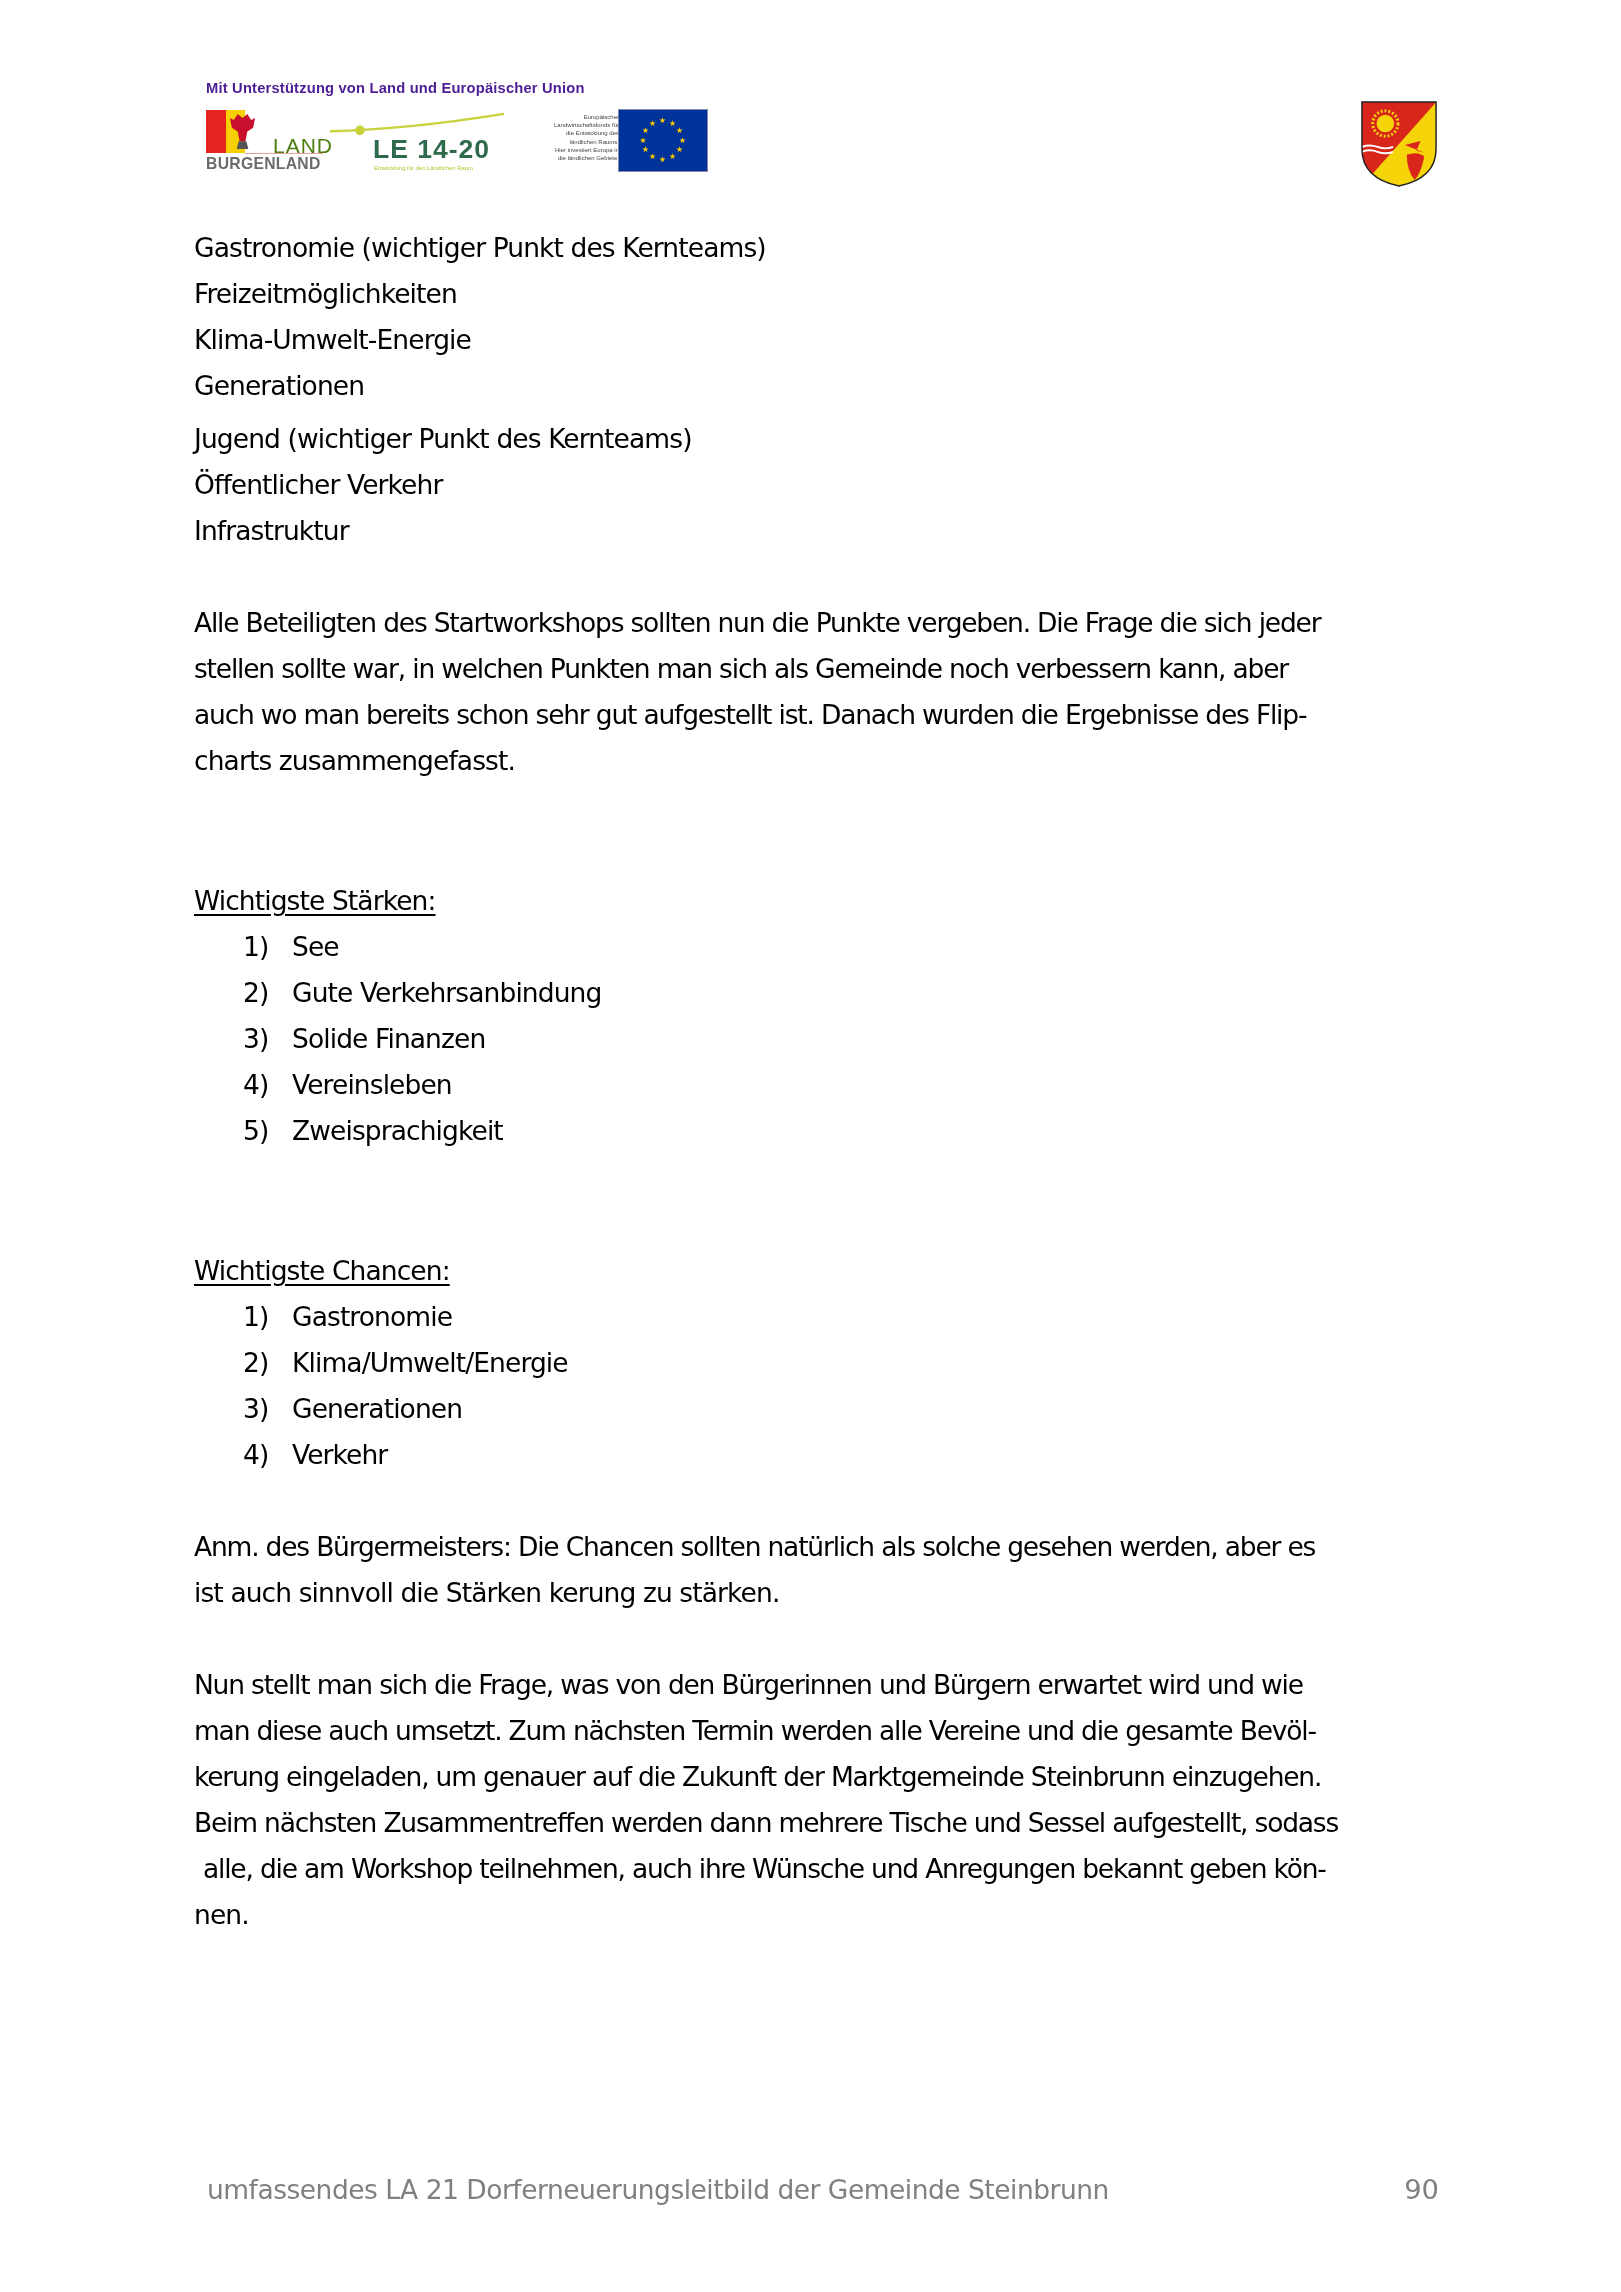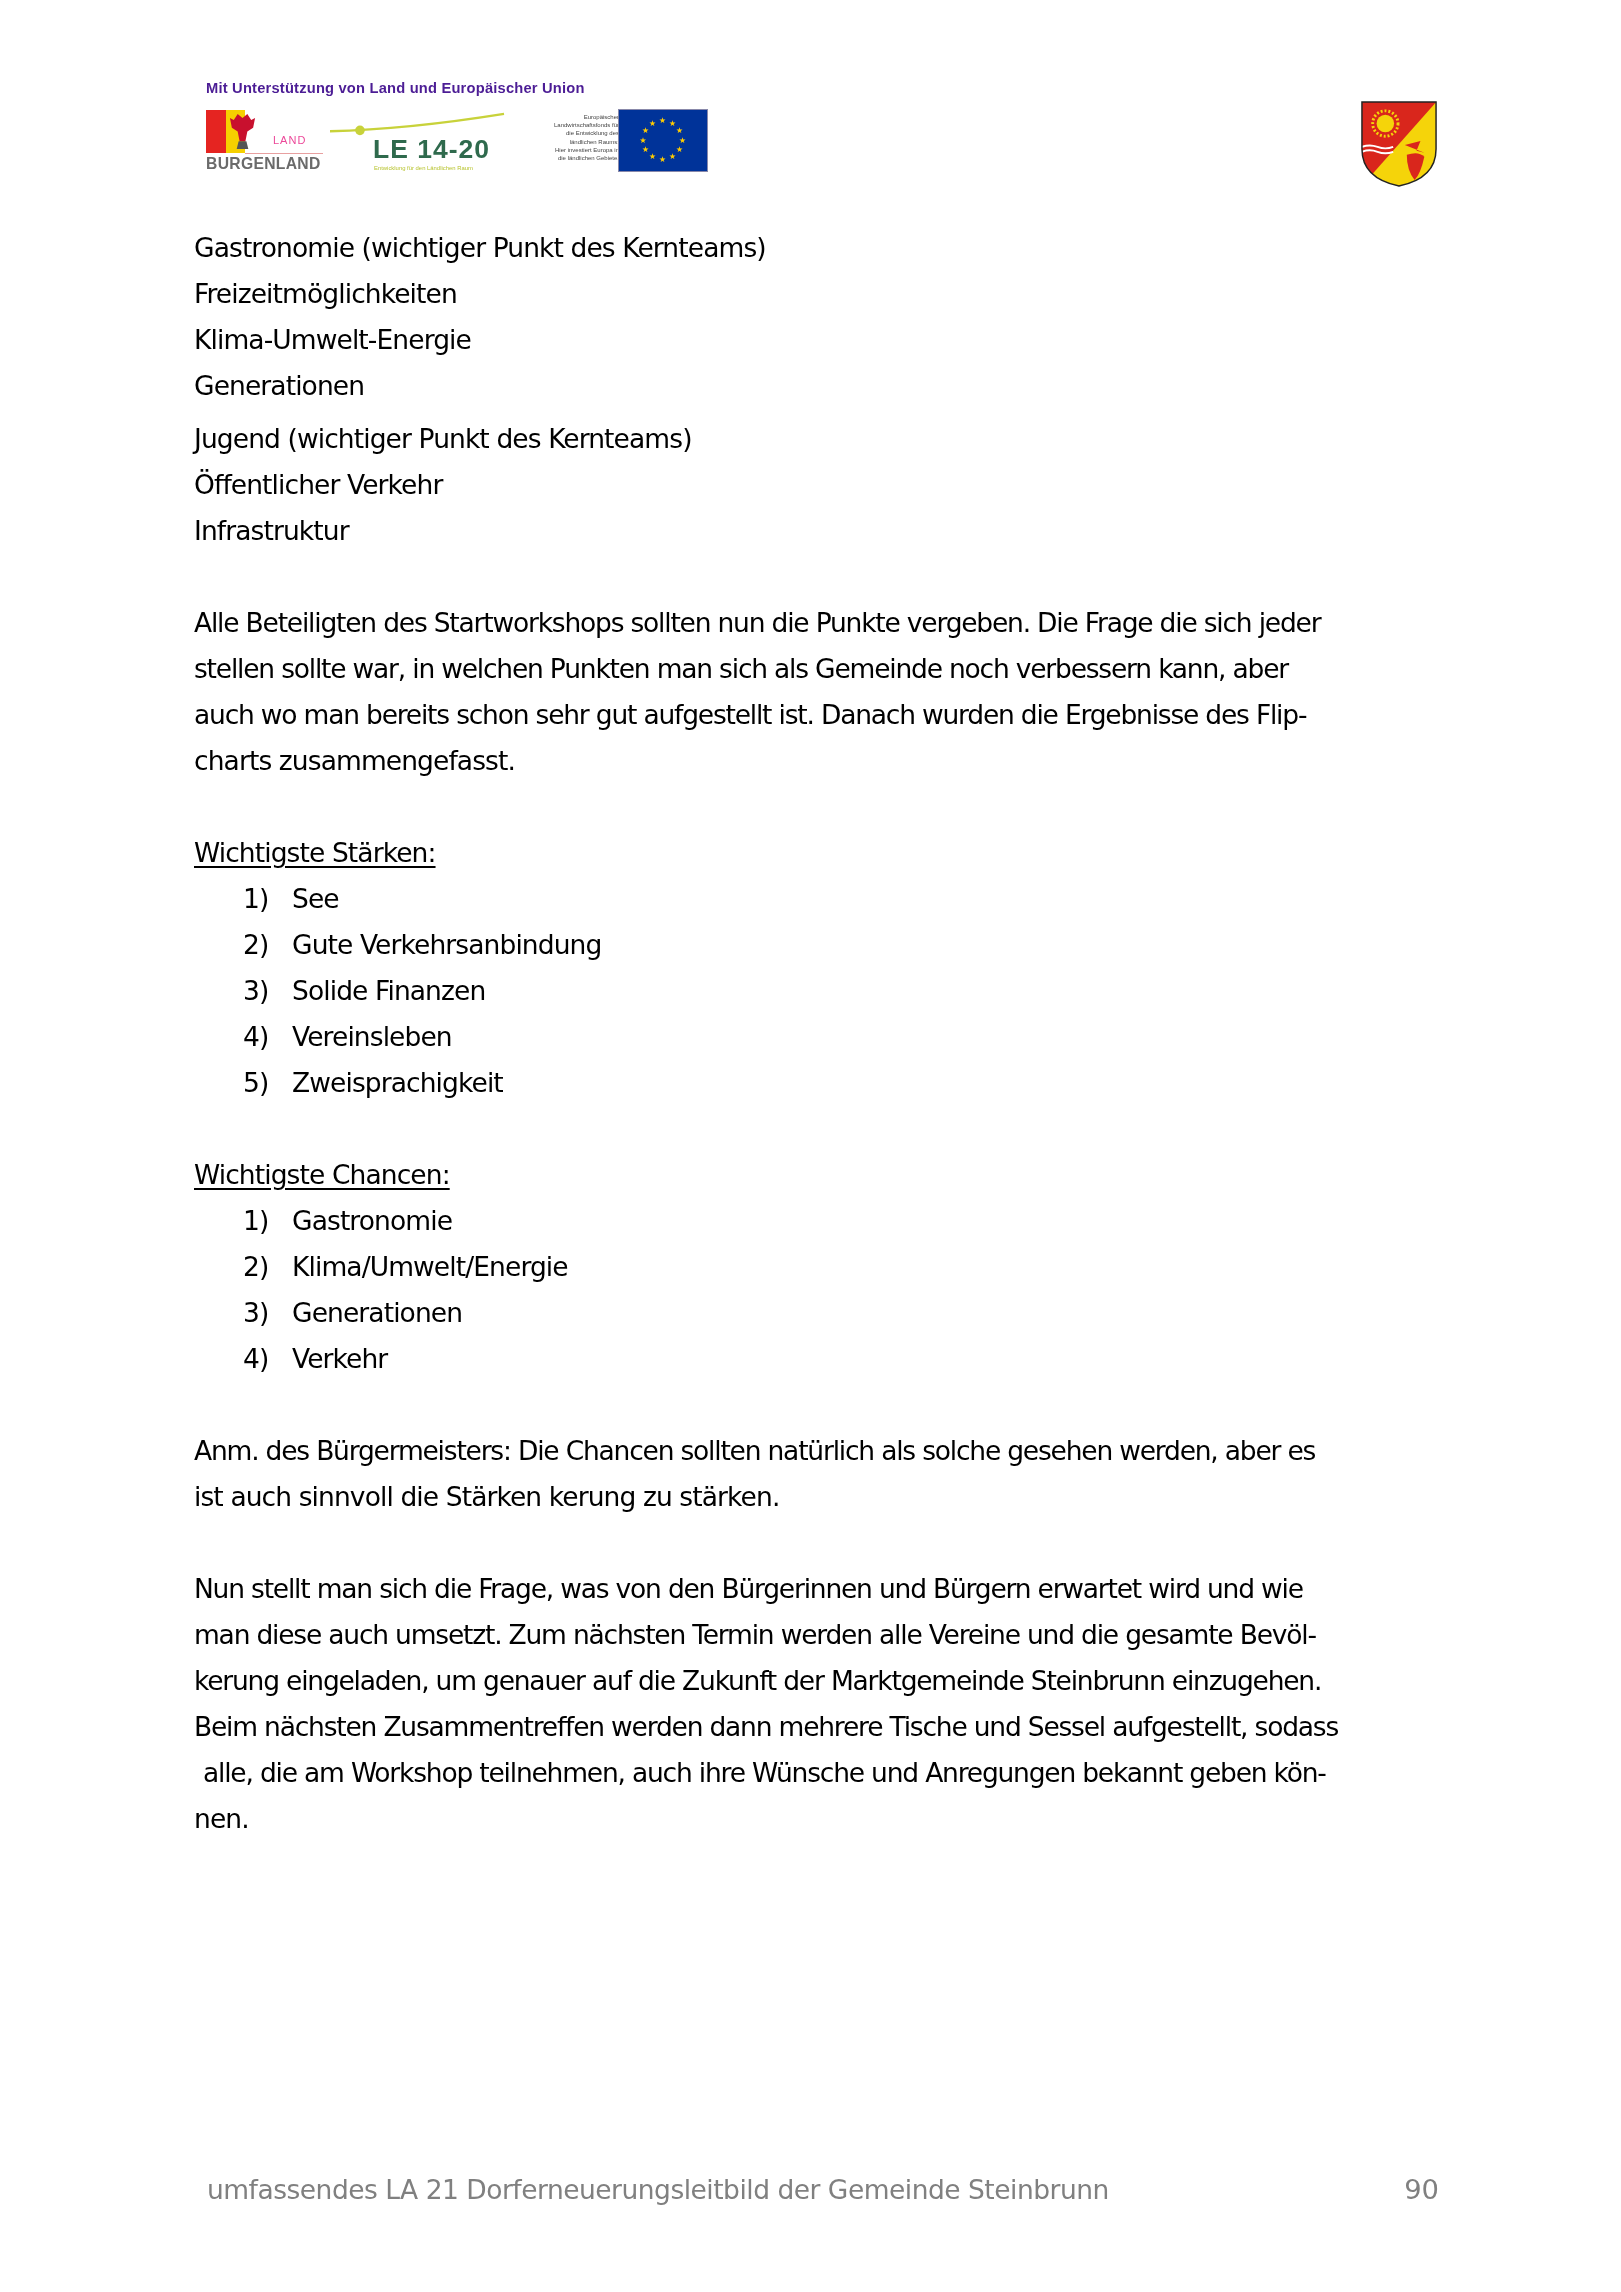--- a/index.html
+++ b/index.html
@@ -3,37 +3,37 @@
   <meta charset="utf-8">
   <style>
     html, body { margin: 0; padding: 0; background: #ffffff; }
     body { width: 1621px; height: 2293px; position: relative; overflow: hidden;
            font-family: "Liberation Sans", sans-serif; color: #000; }
     .support-title { position: absolute; left: 206px; top: 80px; font-size: 14.7px; font-weight: bold; color: #4c1d95; letter-spacing: 0.2px; }
     .logo-bgld { position: absolute; left: 206px; top: 108px; width: 118px; height: 63px; }
     .bgld-red { position: absolute; left: 0; top: 2px; width: 19.6px; height: 43px; background: #e52421; }
     .bgld-yellow { position: absolute; left: 19.6px; top: 2px; width: 19.6px; height: 43px; background: #f6d000; }
     .bgld-eagle { position: absolute; left: 25.5px; top: 5.9px; font-size: 23.5px; color: #c8102e; line-height: 1; }
-    .bgld-land { position: absolute; left: 67px; top: 25.5px; font-size: 11px; color: #ec4899; letter-spacing: 1px; }
+    .bgld-land { position: absolute; left: 67px; top: 25.5px; font-size: 21px; color: #4d7c0f; letter-spacing: 1px; }
     .bgld-line { position: absolute; left: 39px; top: 45px; width: 78px; height: 1px; background: #e8a0a0; }
     .bgld-name { position: absolute; left: 0; top: 47px; font-size: 15.7px; font-weight: bold; color: #6b6b6b; letter-spacing: 0.3px; }
     .logo-le { position: absolute; left: 329px; top: 110px; width: 176px; height: 63px; }
     .le-curve { position: absolute; left: 0; top: 0; }
     .le-text { position: absolute; left: 44px; top: 23.5px; font-size: 26.5px; color: #2f6a4d; font-weight: bold; letter-spacing: 1px; }
     .le-sub { position: absolute; left: 45px; top: 55px; font-size: 5.9px; color: #b8c430; white-space: nowrap; }
     .eu-text { position: absolute; left: 529px; top: 113px; width: 90px; font-size: 6px; line-height: 8.2px; color: #444; text-align: right; }
     .eu-flag { position: absolute; left: 618px; top: 109px; width: 88px; height: 61px; background: #003399; border: 1px solid #88a; }
     .eu-star { position: absolute; color: #ffcc00; font-size: 7.8px; line-height: 1; }
     .crest { position: absolute; left: 1360px; top: 100px; width: 78px; height: 88px; }
     .content { position: absolute; left: 194px; top: 225px; width: 1245px; font-family: "DejaVu Sans", sans-serif;
                font-size: 27px; line-height: 46px; transform-origin: 0 0; }
     .line { display: block; white-space: nowrap; }
     .gap { height: 46px; }
     .justify { text-align: justify; text-align-last: left; width: 1245px; }
-    .heading-u { text-decoration: underline; text-underline-offset: 3.9px; }
+    .heading-u { text-decoration: underline; text-underline-offset: 3.9px; margin-top: 48px; }
     .ol-item { display: block; white-space: nowrap; padding-left: 49px; }
     .ol-num { display: inline-block; width: 49px; }
     .footer { position: absolute; left: 194px; top: 2174px; width: 1245px; font-size: 27.4px; color: #808080;
               font-family: "DejaVu Sans", sans-serif; }
     .footer-title { position: absolute; left: 13px; top: 0; white-space: nowrap; font-size: 26.5px; letter-spacing: -0.5px; }
     .footer-page { position: absolute; right: 0; top: 0; }
   </style>
 </head>
 <body>
 

